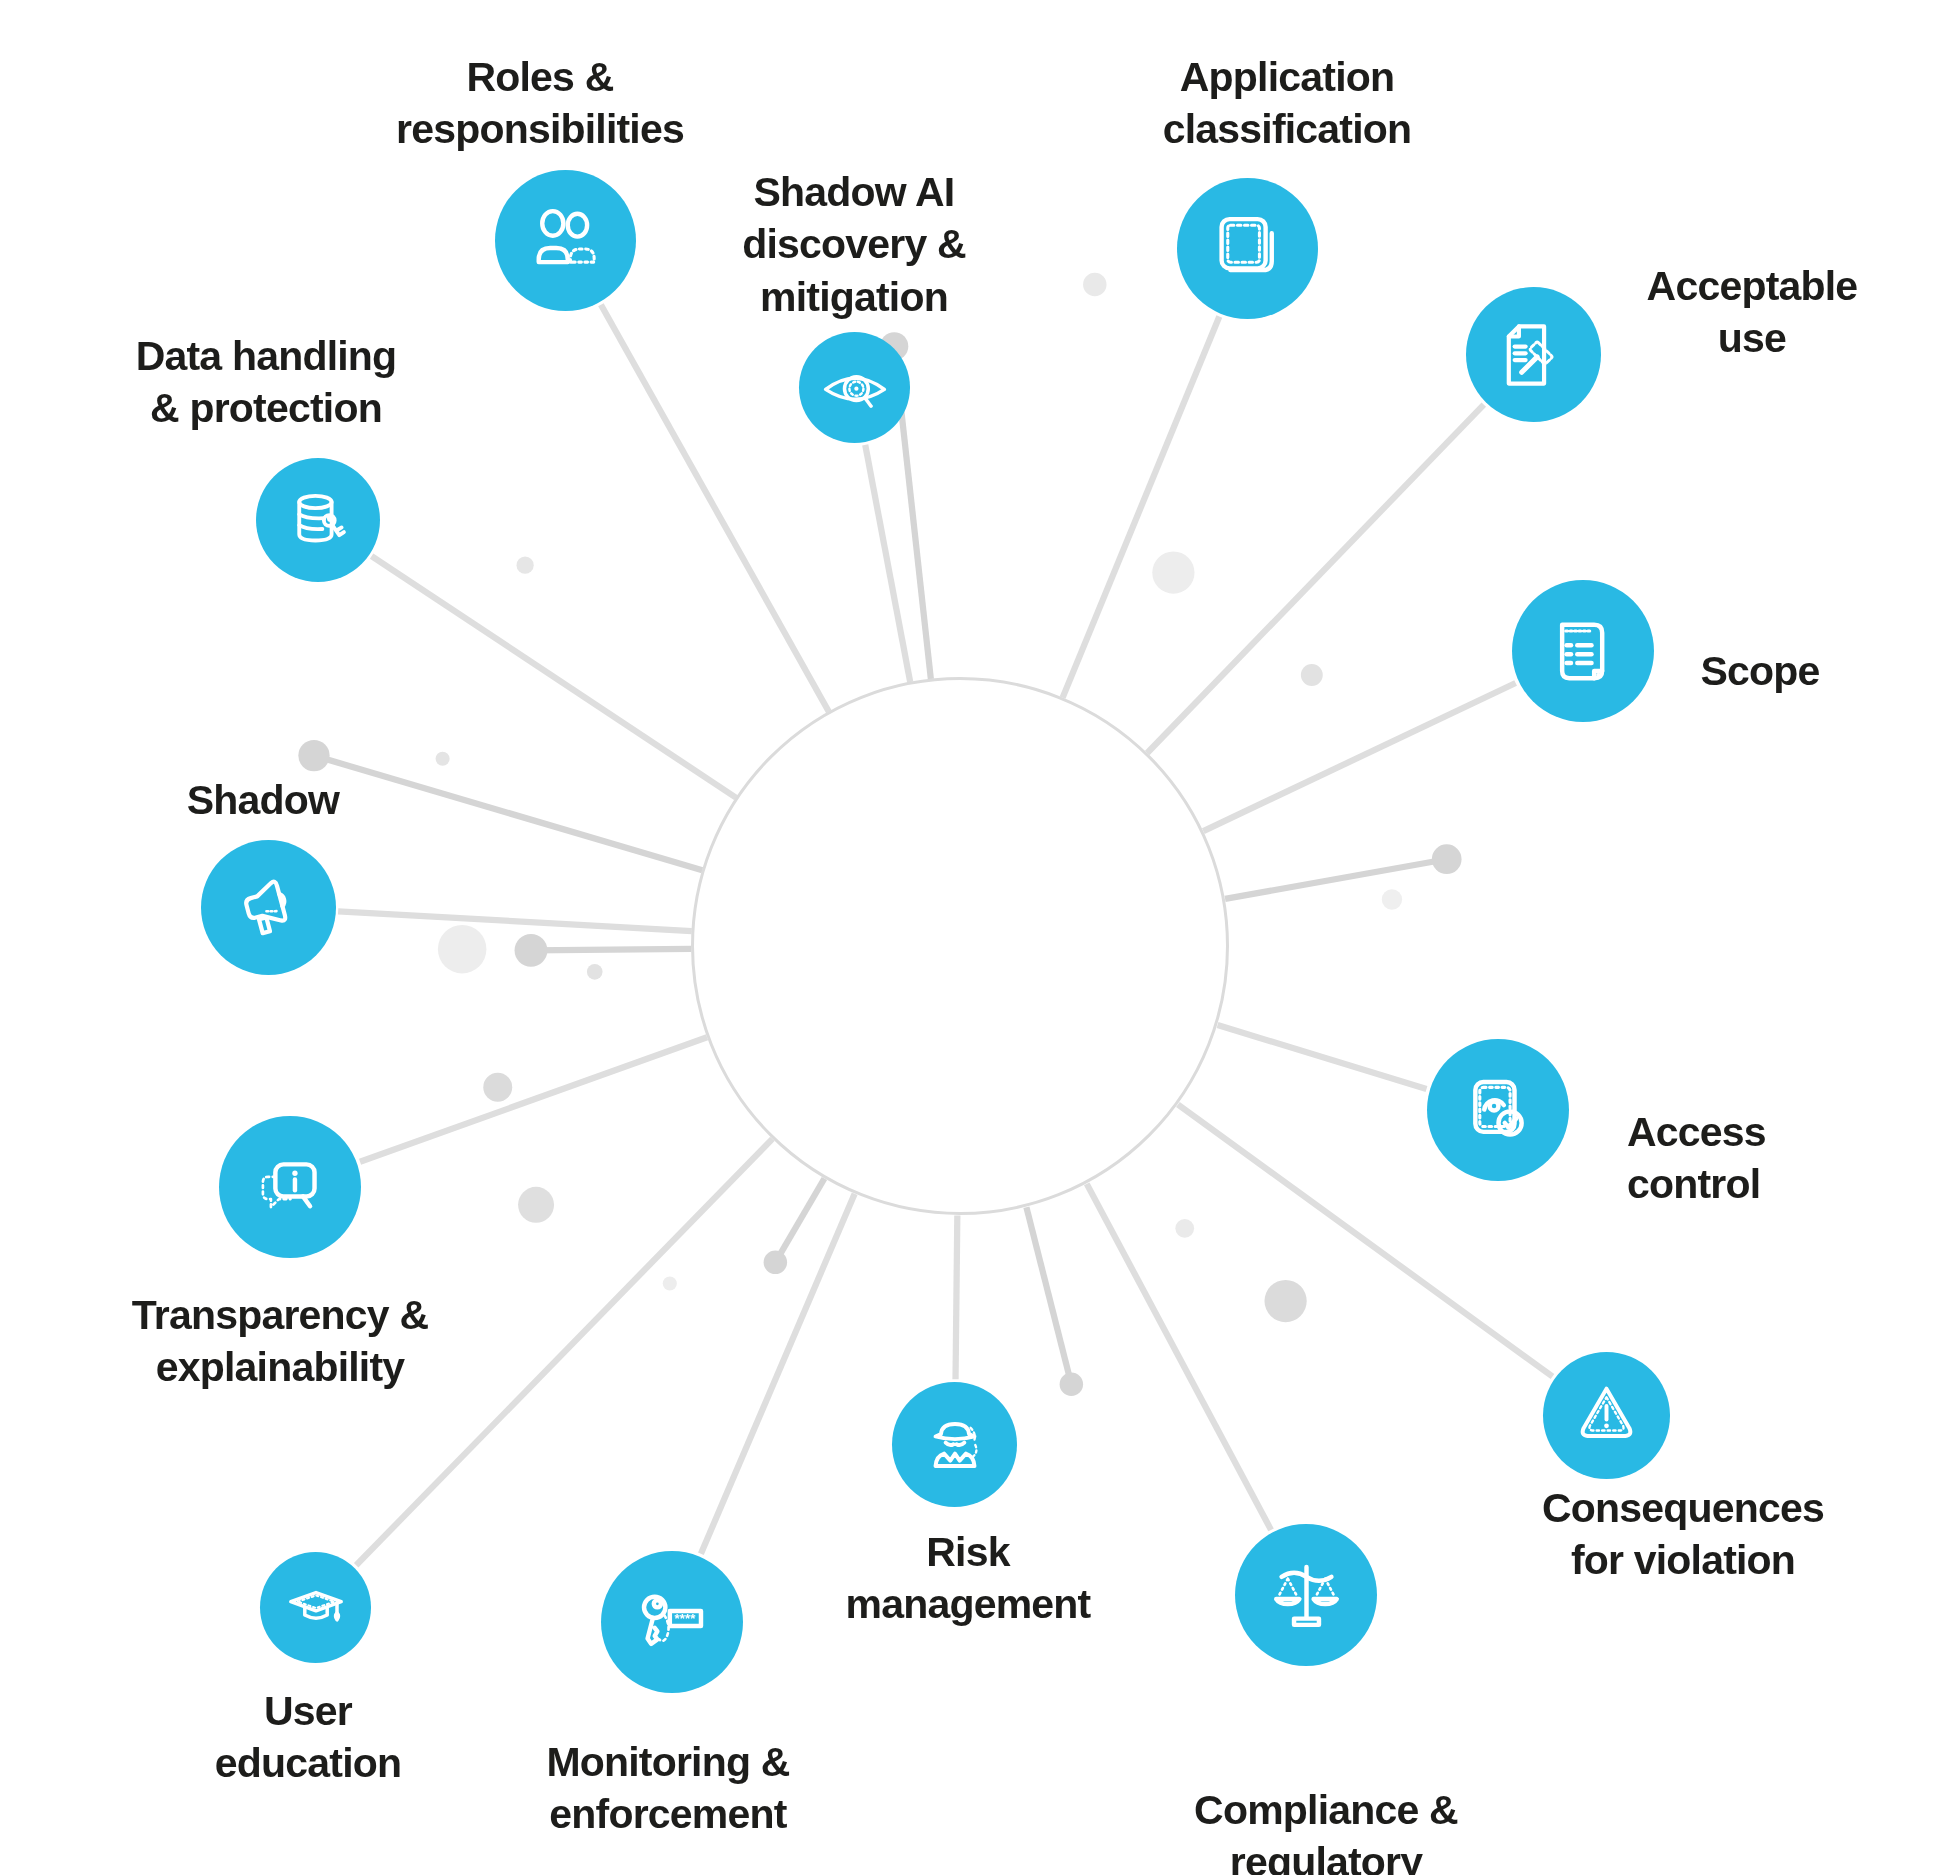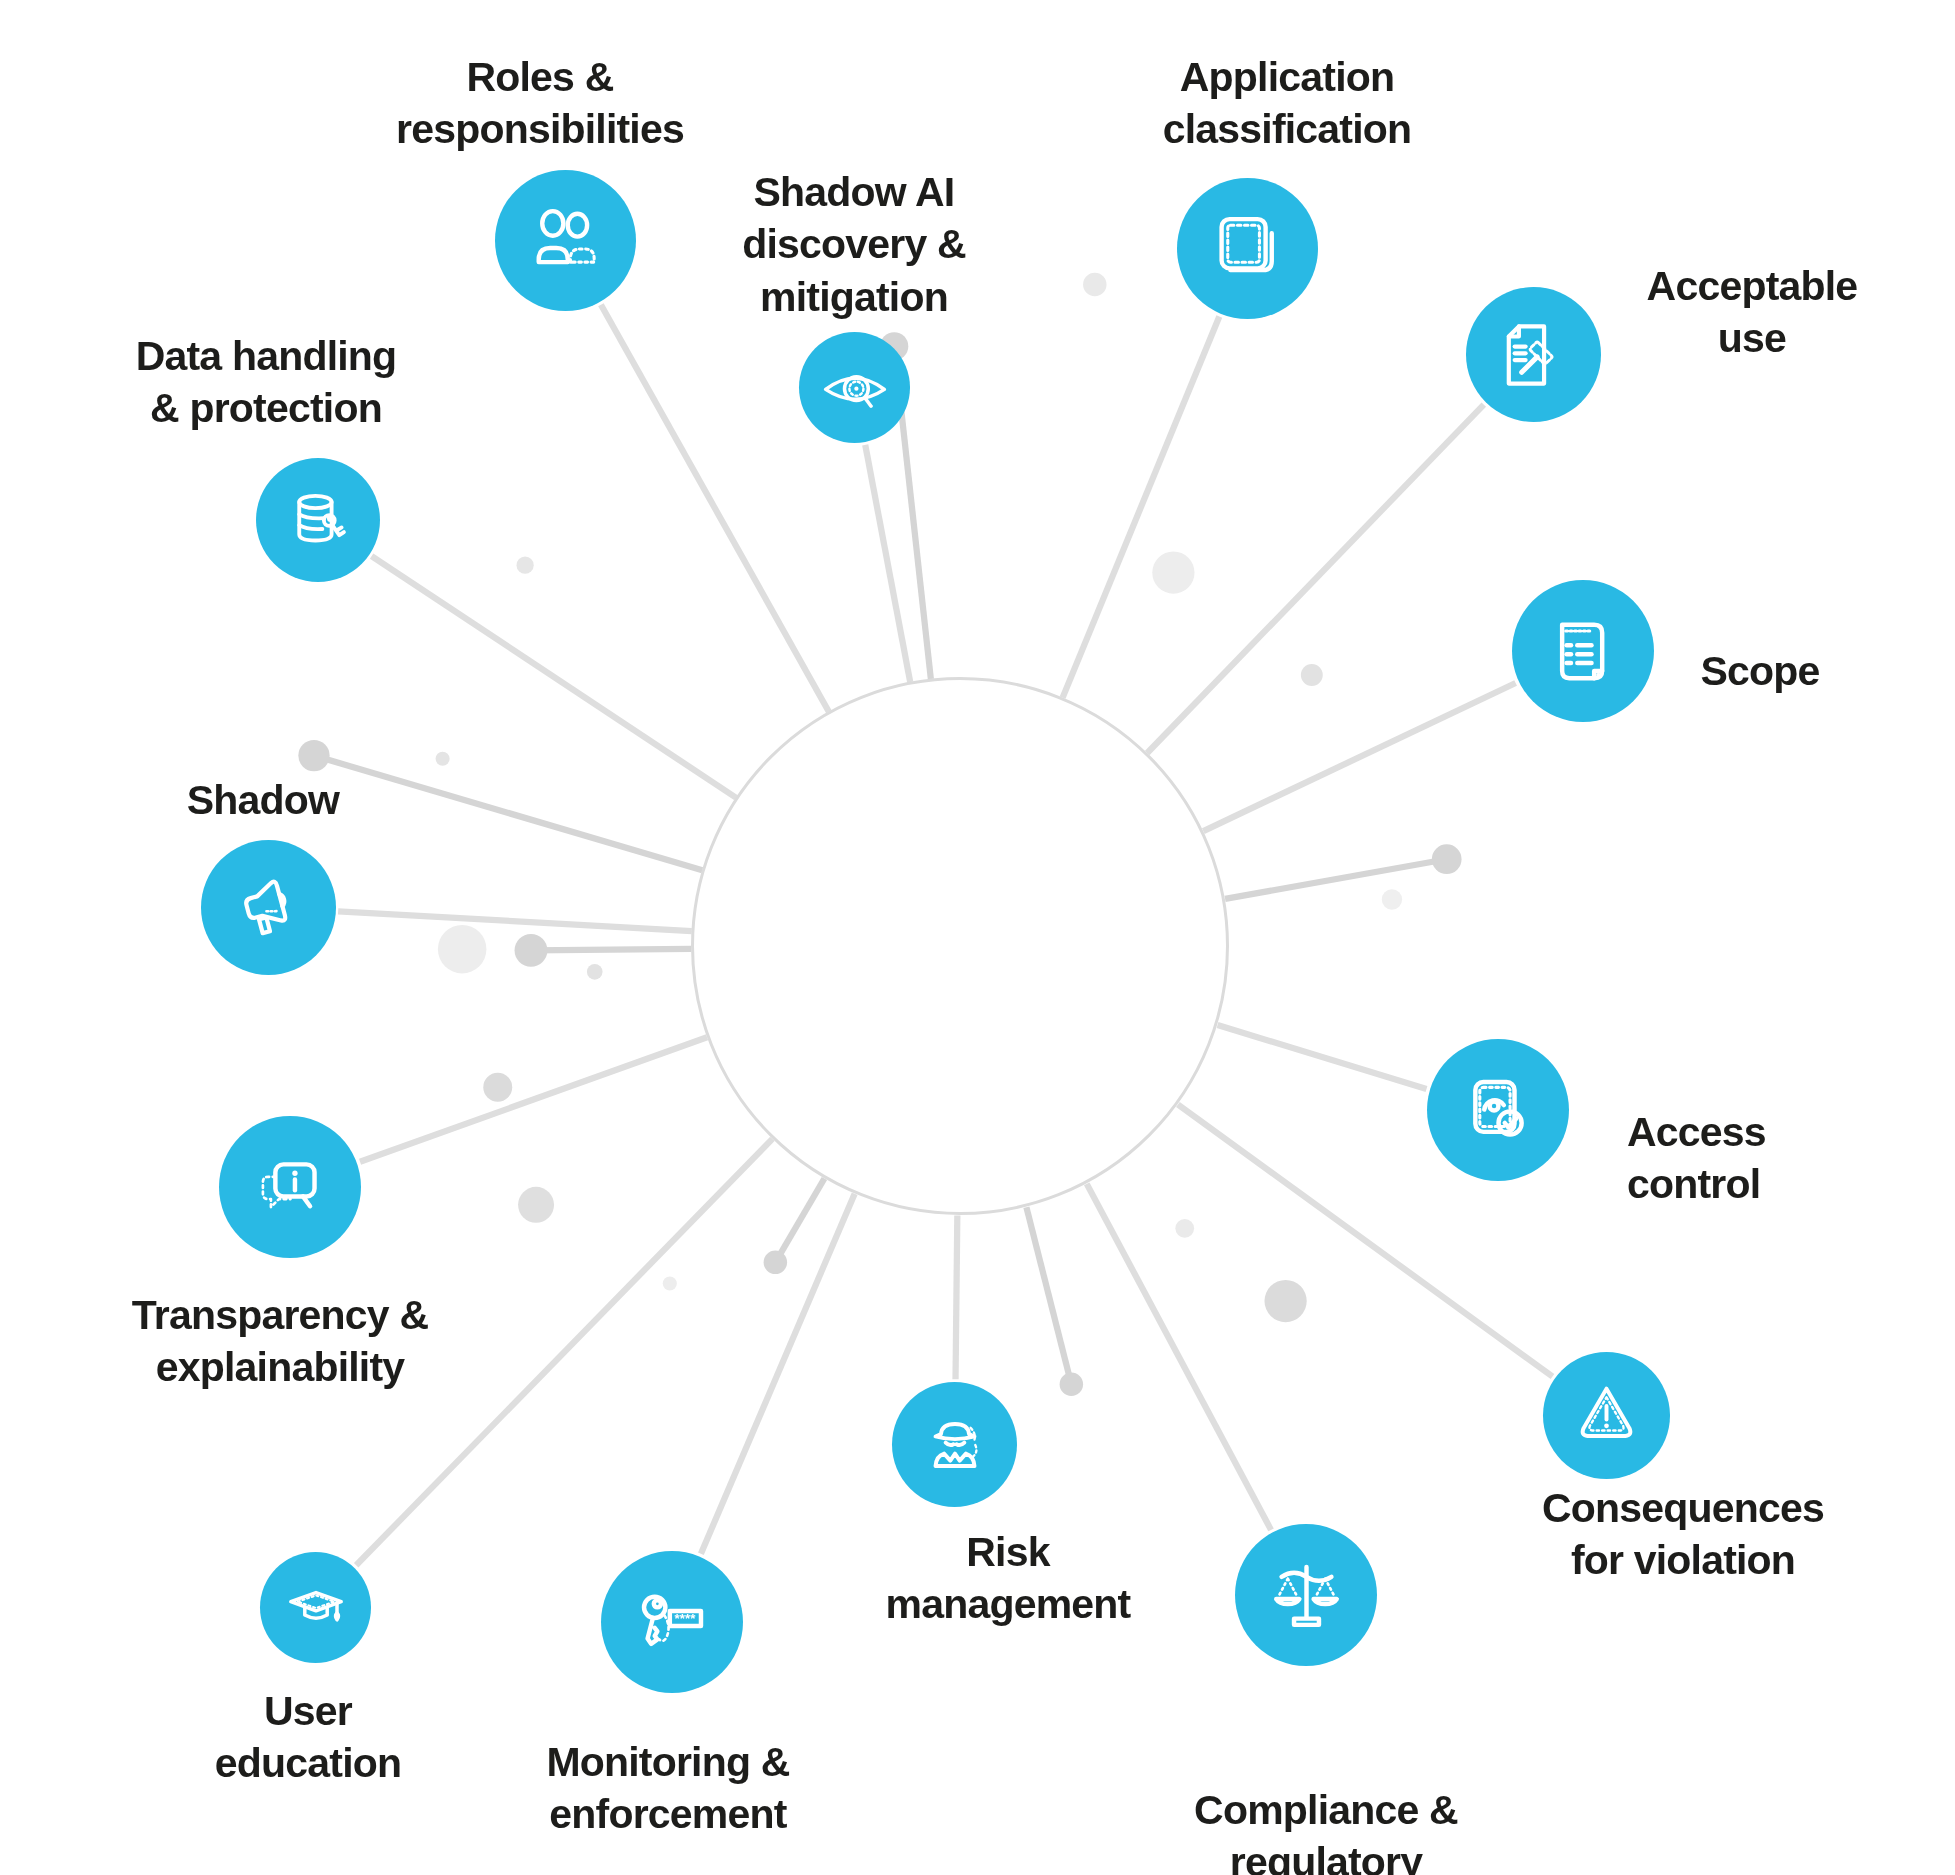--- a/index.html
+++ b/index.html
@@ -160,21 +160,21 @@
 regulatory
 alignment</div>
       <div class="node-circle" style="left: 892px; top: 1382px; height: 125px; width: 125px; background: rgb(41, 185, 228);">
         <svg width="78" height="78" viewBox="0 0 100 100" fill="none" stroke="#ffffff" stroke-width="5" stroke-linecap="round" stroke-linejoin="round">
           <path d="M32 36 q1 -13 18 -13 q17 0 18 13 l7 3 q-25 7 -50 0 z"></path>
  <path d="M38 47 q5 5 10 2 M62 47 q-5 5 -10 2"></path>
  <path d="M25 77 q1 -13 11 -16 l8 9 l6 -9 l6 9 l8 -9 q10 3 11 16 z"></path>
  <path d="M70 28 q7 7 5 15 m1 7 q4 9 -3 15" stroke-dasharray="3 4" stroke-width="3"></path>
         </svg>
       </div>
-      <div class="node-label center" style="left: 968px; top: 1526px; color: rgb(29, 29, 27); margin-left: 40px;">Risk
+      <div class="node-label center" style="left: 968px; top: 1526px; color: rgb(29, 29, 27);">Risk
 management</div>
       <div class="node-circle" style="left: 601px; top: 1551px; height: 142px; width: 142px; background: rgb(41, 185, 228);">
         <svg width="89" height="89" viewBox="0 0 100 100" fill="none" stroke="#ffffff" stroke-width="5" stroke-linecap="round" stroke-linejoin="round">
           <circle cx="30" cy="33" r="12"></circle>
           <circle cx="33" cy="29" r="4"></circle>
  <path d="M28 45 l-6 23 l4 6 l7 -5 l-3 -4 l3 -5 l-3 -4"></path>
  <rect x="47" y="37" width="35" height="17"></rect>
  <text x="64" y="51" font-size="15" font-weight="bold" fill="#fff" stroke="none" text-anchor="middle" font-family="Liberation Sans,sans-serif">****</text>
  <path d="M41 42 q8 13 2 25 q-3 6 -8 2" stroke-dasharray="3 4" stroke-width="3"></path>
         </svg>

